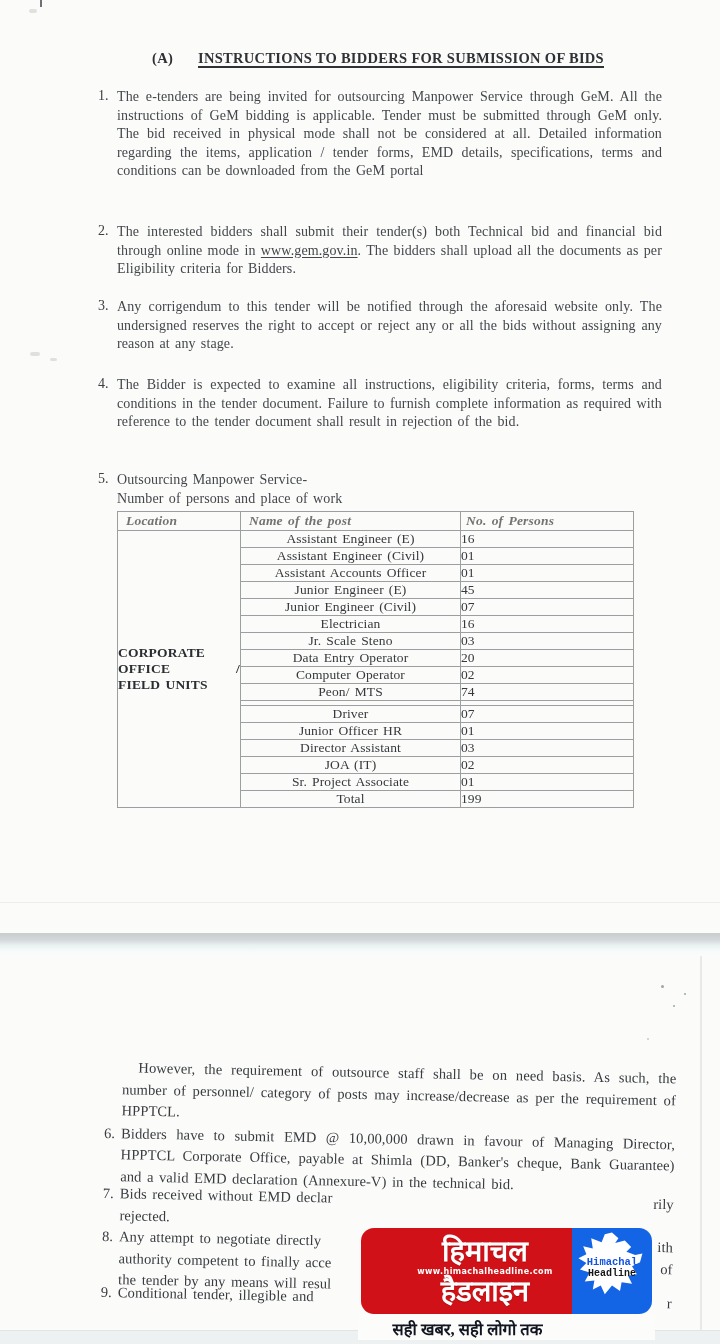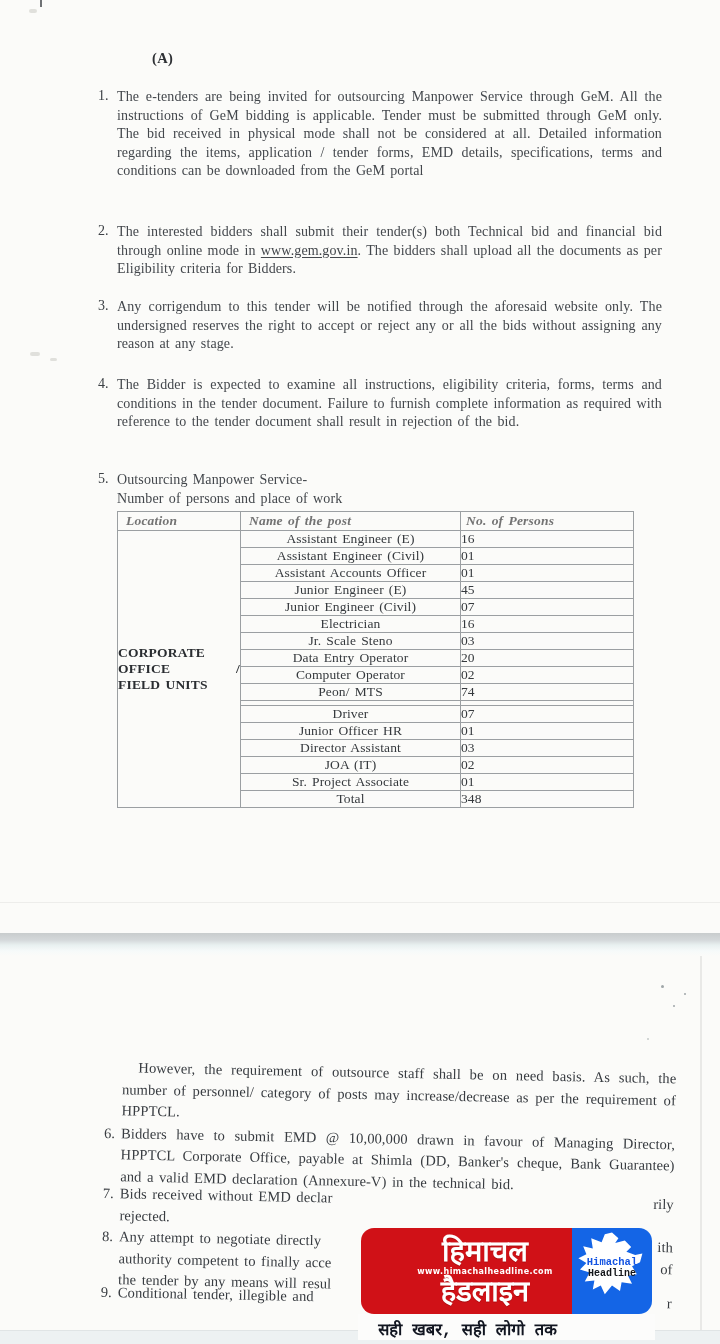--- a/index.html
+++ b/index.html
@@ -51,35 +51,36 @@
   .logo-red .big{font-weight:bold;font-size:29px;line-height:31px;text-shadow:0 1px 0 rgba(120,0,0,.4);}
   .logo-red .url{font-size:8px;line-height:9px;letter-spacing:.4px;font-weight:bold;}
   .logo-blue{flex:1;position:relative;display:flex;align-items:center;justify-content:center;font-family:Liberation Mono, monospace;}
   .map-wrap{position:relative;width:80px;height:80px;}
   .map-wrap svg{position:absolute;left:0;top:0;}
   .map-label{position:absolute;left:0;top:26px;width:80px;text-align:center;line-height:11px;}
   .map-label .l1{font-size:10.5px;font-weight:bold;}
   .map-label .l2{font-size:10px;font-weight:bold;}
   .tag-strip{position:absolute;left:358px;top:1314px;width:297px;height:26px;background:#fcfcfb;z-index:29;}
   .tagline{position:absolute;left:365px;top:1317px;width:205px;text-align:center;z-index:31;
-    font-family:Liberation Mono, monospace;font-weight:bold;font-size:16.5px;color:#111520;}
+    font-family:Liberation Serif, serif;font-weight:bold;font-size:16.5px;color:#111520;}
   
   .bottom-band{position:absolute;left:0;top:1330px;width:720px;height:14px;background:#edf1f2;border-top:1px solid #e0e4e5;z-index:10;}
   .edge-line{position:absolute;left:700px;top:956px;width:2px;height:388px;background:#e9e9e7;}
   .tick{position:absolute;background:#6f7275;}
   .speck{position:absolute;border-radius:50%;background:#9fa6a8;}
   .smudge{position:absolute;background:#d9d9d5;border-radius:2px;opacity:.8;}
 </style>
 </head>
 <body>
 
 <div class="canvas">
 
   <div class="heading">
     <span>(A)</span>
+    <span class="title">INSTRUCTIONS TO BIDDERS FOR SUBMISSION OF BIDS</span>
   </div>
 
   <div id="items14">
       <div class="item i1">
         <span class="num">1.</span>
         <div class="body">The e-tenders are being invited for outsourcing Manpower Service through GeM. All the instructions of GeM bidding is applicable. Tender must be submitted through GeM only. The bid received in physical mode shall not be considered at all. Detailed information regarding the items, application / tender forms, EMD details, specifications, terms and conditions can be downloaded from the GeM portal</div>
       </div>
       <div class="item i2">
         <span class="num">2.</span>
         <div class="body"><span>The interested bidders shall submit their tender(s) both Technical bid and financial bid through online mode in </span><span class="u">www.gem.gov.in</span><span>. The bidders shall upload all the documents as per Eligibility criteria for Bidders.</span></div>
@@ -180,21 +181,21 @@
             <tr>
               <td class="post">JOA (IT)</td>
               <td class="n">02</td>
             </tr>
             <tr>
               <td class="post">Sr. Project Associate</td>
               <td class="n">01</td>
             </tr>
             <tr>
               <td class="post">Total</td>
-              <td class="n">348</td>
+              <td class="n">199</td>
             </tr>
           </tbody>
       </table>
     </div>
   </div>
 
   <div class="hairline"></div>
   <div class="band"></div>
 
   <div class="page2">

